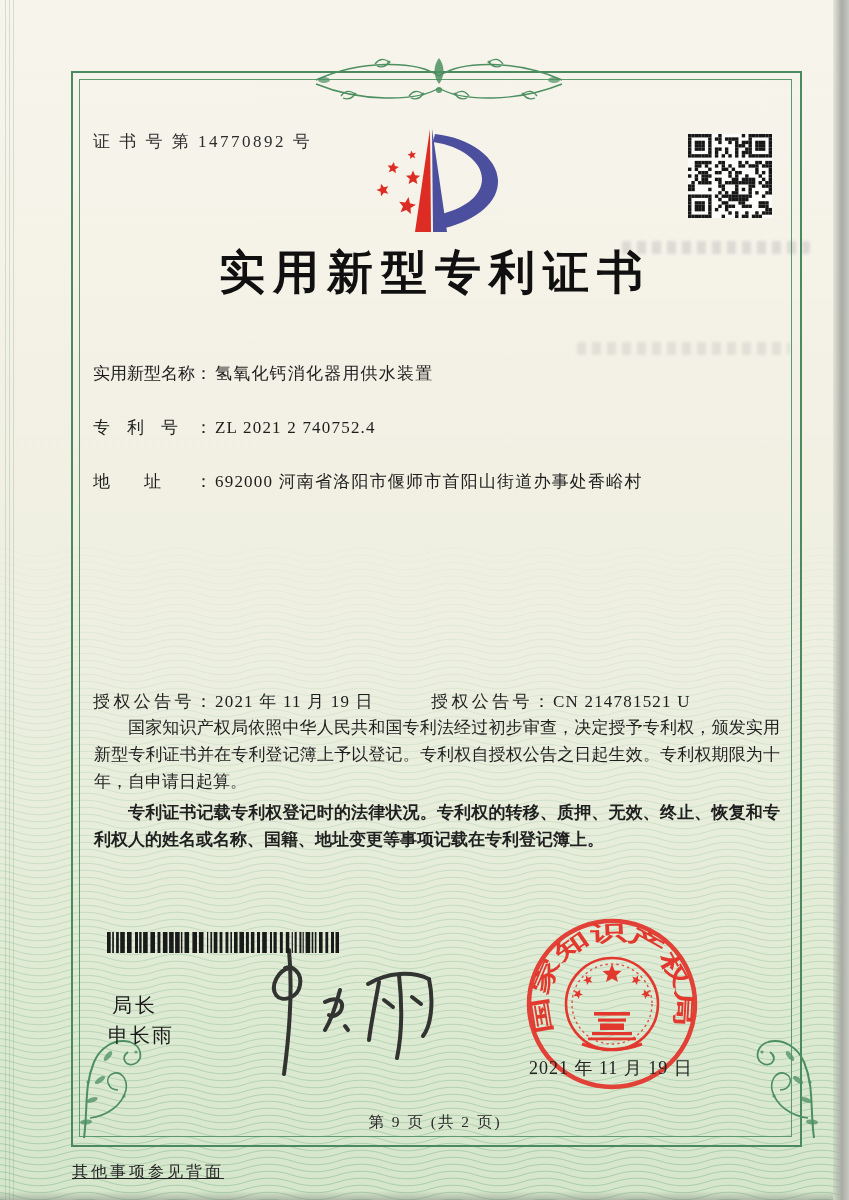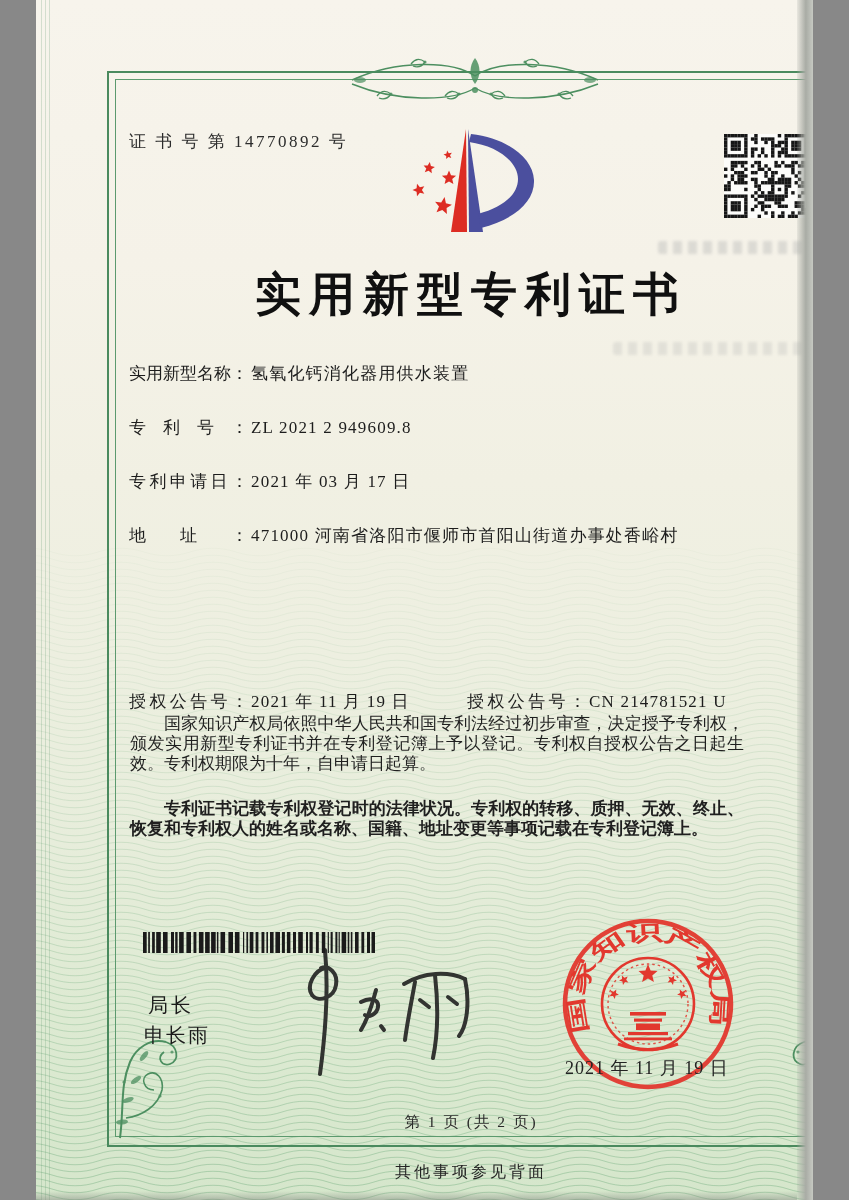--- a/index.html
+++ b/index.html
@@ -1,17 +1,17 @@
 <!DOCTYPE html>
 <html><head>
 <meta charset="utf-8">
 <style>
   html,body{margin:0;padding:0;background:#888;}
   .page{
-    position:relative;width:777px;height:1200px;margin:0 auto;overflow:hidden;
+    position:relative;width:849px;height:1200px;margin:0 auto;overflow:hidden;
     font-family:"Liberation Serif","DejaVu Serif",serif;
     background:linear-gradient(180deg,#f7f4ec 0%,#f5f2e8 22%,#f1f0e3 40%,#edefe0 55%,#e7eddb 70%,#ddead2 85%,#d5e6cb 100%);
   }
   svg{display:block}
   
   .edge-right{position:absolute;right:0;top:0;width:16px;height:100%;
     background:linear-gradient(to right,rgba(150,154,148,.15),#a9aca5 55%,#c6c9c2);}
   .edge-bottom{position:absolute;bottom:0;left:0;right:16px;height:9px;
     background:linear-gradient(to top,rgba(125,130,123,.45),rgba(125,130,123,0));}
   .edge-left-lines{position:absolute;left:5px;top:0;bottom:0;width:9px;opacity:.6;
@@ -30,47 +30,47 @@
   .orn-right{left:712px;transform:scaleX(-1);}
   
   .cert-no{position:absolute;left:93px;top:130px;font-size:17px;letter-spacing:2.5px;color:#2c2c2c;}
   .logo{position:absolute;left:375px;top:124px;}
   .qr{position:absolute;left:688px;top:134px;}
   .ghost{position:absolute;filter:blur(1.6px);height:13px;border-radius:3px;
     background:repeating-linear-gradient(90deg,rgba(95,100,112,.40) 0 9px,transparent 9px 15px);}
   .g1{left:622px;top:241px;width:188px;opacity:.42;}
   .g2{left:577px;top:342px;width:213px;opacity:.30;}
   
-  .title{position:absolute;left:72px;top:264px;width:726px;margin:0;text-align:center;
+  .title{position:absolute;left:72px;top:242px;width:726px;margin:0;text-align:center;
     font-size:46px;font-weight:700;letter-spacing:8px;color:#101010;}
   
   .fields{position:absolute;left:93px;top:362px;right:68px;}
   .field{margin-bottom:31px;line-height:23px;font-size:17px;color:#1d1d1d;white-space:nowrap;}
   .flabel{display:inline-block;width:119px;text-align:justify;text-align-last:justify;
     -moz-text-align-last:justify;vertical-align:top;}
   .fvalue{margin-left:3px;letter-spacing:1.2px;}
   .grant-row{position:absolute;left:93px;top:690px;font-size:17px;color:#1d1d1d;white-space:nowrap;}
   .grant-row .gval{display:inline-block;width:216px;margin-left:3px;letter-spacing:1.2px;}
   .grant-row .gval2{margin-left:3px;letter-spacing:1.2px;margin-top:12px;}
   
   .body-text{position:absolute;left:94px;right:69px;margin:0;text-align:justify;
-    text-indent:2em;font-size:17px;line-height:20px;color:#1f1f1f;}
+    text-indent:2em;font-size:17px;line-height:27px;color:#1f1f1f;}
   .p1{top:714px;}
   .p2{top:799px;font-weight:bold;}
   
   .barcode{position:absolute;left:107px;top:932px;}
   .officer-title{position:absolute;left:112px;top:982px;font-size:20px;letter-spacing:3px;color:#1b1b1b;margin-top:10px;}
   .officer-name{position:absolute;left:108px;top:1022px;font-size:20px;letter-spacing:2px;color:#1b1b1b;}
   .signature{position:absolute;left:232px;top:942px;}
   .seal{position:absolute;left:524px;top:916px;width:176px;height:176px;}
   .seal-date{position:absolute;left:529px;top:1056px;font-size:18px;letter-spacing:1px;color:#232323;z-index:5;}
   .page-no{position:absolute;left:72px;width:726px;top:1112px;text-align:center;
     font-size:15.5px;letter-spacing:2px;color:#2a2a2a;}
-  .back-note{position:absolute;left:72px;width:726px;top:1162px;text-align:center;
-    font-size:16px;letter-spacing:3px;color:#242424;}
+  .back-note{position:absolute;left:72px;width:726px;top:1162px;text-align:left;
+    font-size:16px;letter-spacing:3px;color:#242424;text-decoration:underline;}
 </style>
 </head>
 <body>
 
 <div class="page">
 
   <svg id="waves" width="849" height="1200">
       <path d="M-30 552 c 15 -5, 31 -5, 46 0 c 15 5, 31 5, 46 0 c 15 -5, 31 -5, 46 0 c 15 5, 31 5, 46 0 c 15 -5, 31 -5, 46 0 c 15 5, 31 5, 46 0 c 15 -5, 31 -5, 46 0 c 15 5, 31 5, 46 0 c 15 -5, 31 -5, 46 0 c 15 5, 31 5, 46 0 c 15 -5, 31 -5, 46 0 c 15 5, 31 5, 46 0 c 15 -5, 31 -5, 46 0 c 15 5, 31 5, 46 0 c 15 -5, 31 -5, 46 0 c 15 5, 31 5, 46 0 c 15 -5, 31 -5, 46 0 c 15 5, 31 5, 46 0 c 15 -5, 31 -5, 46 0 c 15 5, 31 5, 46 0" fill="none" stroke="#69a878" stroke-width="0.9" opacity="0.050"></path>
       <path d="M-30 559 c 15 -5, 31 -5, 46 0 c 15 5, 31 5, 46 0 c 15 -5, 31 -5, 46 0 c 15 5, 31 5, 46 0 c 15 -5, 31 -5, 46 0 c 15 5, 31 5, 46 0 c 15 -5, 31 -5, 46 0 c 15 5, 31 5, 46 0 c 15 -5, 31 -5, 46 0 c 15 5, 31 5, 46 0 c 15 -5, 31 -5, 46 0 c 15 5, 31 5, 46 0 c 15 -5, 31 -5, 46 0 c 15 5, 31 5, 46 0 c 15 -5, 31 -5, 46 0 c 15 5, 31 5, 46 0 c 15 -5, 31 -5, 46 0 c 15 5, 31 5, 46 0 c 15 -5, 31 -5, 46 0 c 15 5, 31 5, 46 0" fill="none" stroke="#69a878" stroke-width="0.9" opacity="0.055"></path>
       <path d="M-30 566 c 15 -5, 31 -5, 46 0 c 15 5, 31 5, 46 0 c 15 -5, 31 -5, 46 0 c 15 5, 31 5, 46 0 c 15 -5, 31 -5, 46 0 c 15 5, 31 5, 46 0 c 15 -5, 31 -5, 46 0 c 15 5, 31 5, 46 0 c 15 -5, 31 -5, 46 0 c 15 5, 31 5, 46 0 c 15 -5, 31 -5, 46 0 c 15 5, 31 5, 46 0 c 15 -5, 31 -5, 46 0 c 15 5, 31 5, 46 0 c 15 -5, 31 -5, 46 0 c 15 5, 31 5, 46 0 c 15 -5, 31 -5, 46 0 c 15 5, 31 5, 46 0 c 15 -5, 31 -5, 46 0 c 15 5, 31 5, 46 0" fill="none" stroke="#69a878" stroke-width="0.9" opacity="0.059"></path>
@@ -536,27 +536,24 @@
   <div class="ghost g1"></div>
   <div class="ghost g2"></div>
 
   <h1 class="title">实用新型专利证书</h1>
 
   <div class="fields">
     <div class="field">
       <span class="flabel">实用新型名称：</span><span class="fvalue">氢氧化钙消化器用供水装置</span>
     </div>
     <div class="field">
-      <span class="flabel">专利号：</span><span class="fvalue">ZL 2021 2 949609.8</span>
+      <span class="flabel">专利号：</span><span class="fvalue">ZL 2021 2 740752.4</span>
     </div>
     <div class="field">
-      <span class="flabel">专利申请日：</span><span class="fvalue">2021 年 03 月 17 日</span>
-    </div>
-    <div class="field">
-      <span class="flabel">地址：</span><span class="fvalue">471000 河南省洛阳市偃师市首阳山街道办事处香峪村</span>
+      <span class="flabel">地址：</span><span class="fvalue">692000 河南省洛阳市偃师市首阳山街道办事处香峪村</span>
     </div>
   </div>
 
   <div class="grant-row">
     <span class="flabel">授权公告号：</span><span class="gval">2021 年 11 月 19 日</span><span class="flabel">授权公告号：</span><span class="gval2">CN 214781521 U</span>
   </div>
 
   <p class="body-text p1">国家知识产权局依照中华人民共和国专利法经过初步审查，决定授予专利权，颁发实用新型专利证书并在专利登记簿上予以登记。专利权自授权公告之日起生效。专利权期限为十年，自申请日起算。</p>
   <p class="body-text p2">专利证书记载专利权登记时的法律状况。专利权的转移、质押、无效、终止、恢复和专利权人的姓名或名称、国籍、地址变更等事项记载在专利登记簿上。</p>
 
@@ -651,19 +648,19 @@
         <rect x="76" y="107.5" width="24" height="6.5"></rect>
         <rect x="68" y="116" width="40" height="3.2"></rect>
         <rect x="64" y="121.5" width="48" height="2.8"></rect>
         <path d="M58,128 Q88,139 118,128" fill="none" stroke="#e2382e" stroke-width="3"></path>
       </g>
     </svg>
   </div>
 
   <div class="seal-date">2021 年 11 月 19 日</div>
 
-  <div class="page-no">第 1 页 (共 2 页)</div>
+  <div class="page-no">第 9 页 (共 2 页)</div>
   <div class="back-note">其他事项参见背面</div>
 
   <div class="edge-left-lines"></div>
   <div class="edge-right"></div>
   <div class="edge-bottom"></div>
 </div>
 
 </body></html>

